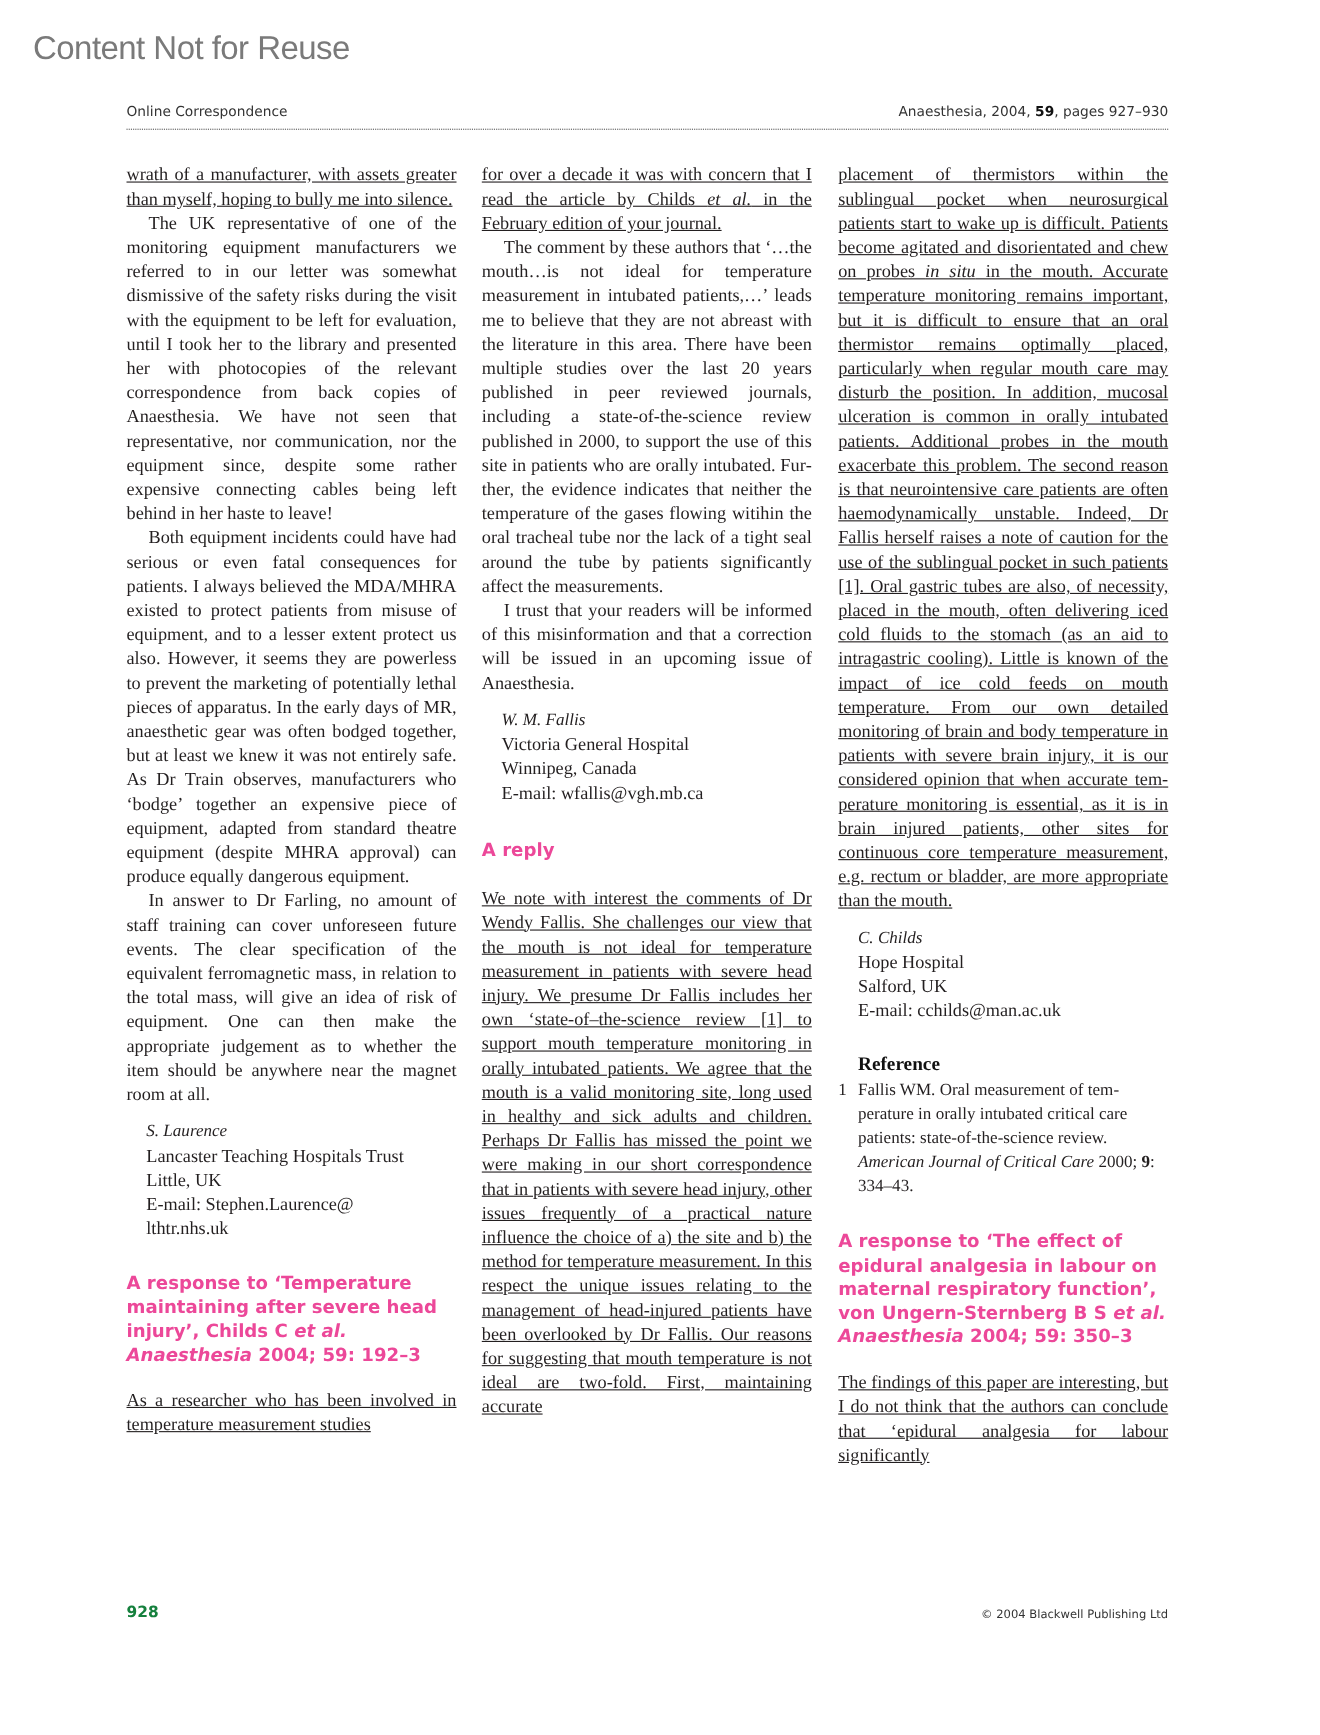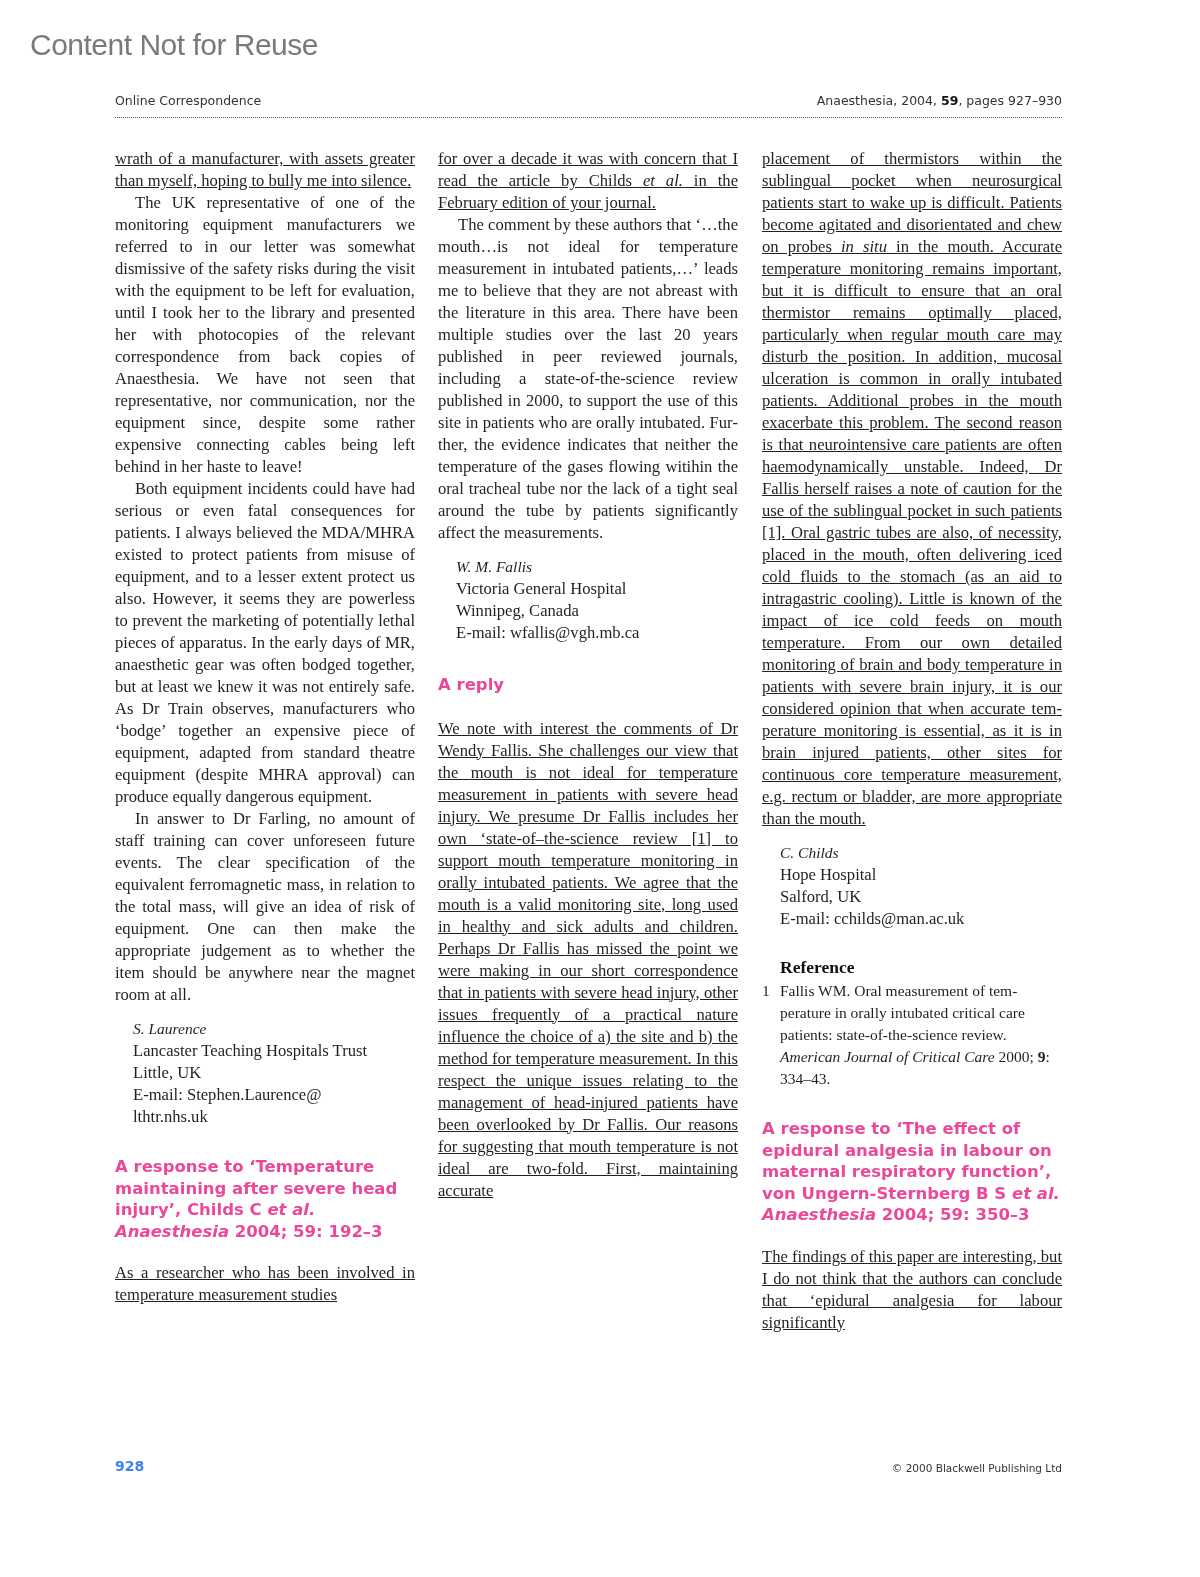--- a/index.html
+++ b/index.html
@@ -16,21 +16,21 @@
     .col p.noindent { text-indent: 0; text-decoration: underline; }
     .sig { margin: 12px 0 0 18px; line-height: 22px; }
     .sig .name { font-style: italic; font-size: 15.5px; }
     .sig div { white-space: nowrap; }
     .heading { font-family: "DejaVu Sans", sans-serif; font-weight: bold; font-size: 16.5px; line-height: 21.5px; color: #ec4899; margin: 28px 0 20px 0; }
     .heading i { font-style: italic; }
     .ref-title { font-family: "Liberation Serif", serif; font-weight: bold; font-size: 17.5px; margin: 26px 0 2px 18px; color: #111; }
     .ref-item { display: flex; font-size: 15.5px; line-height: 22px; }
     .ref-num { width: 18px; flex: none; }
     .ref-body { flex: 1; }
-    .page-num { position: absolute; left: 115px; top: 1458px; font-family: "DejaVu Sans", sans-serif; font-weight: bold; font-size: 14px; color: #3b82f6; }
+    .page-num { position: absolute; left: 115px; top: 1458px; font-family: "DejaVu Sans", sans-serif; font-weight: bold; font-size: 14px; color: #15803d; }
     .copyright { position: absolute; right: 138px; top: 1462px; font-family: "DejaVu Sans", sans-serif; font-size: 10.5px; color: #333; }
   </style>
 </head>
 <body>
 
 <div class="watermark">Content Not for Reuse</div>
 
 <div class="running-head">
   <span>Online Correspondence</span>
   <span><span>Anaesthesia, 2004, </span><b>59</b><span>, pages 927–930</span></span>
@@ -49,20 +49,21 @@
     <div>E-mail: Stephen.Laurence@</div>
     <div>lthtr.nhs.uk</div>
   </div>
   <div class="heading"><span>A response to ‘Temperature maintaining after severe head injury’, Childs C </span><i>et al.</i><br><i>Anaesthesia</i><span> 2004; 59: 192–3</span></div>
   <p class="noindent">As a researcher who has been involved in temperature measurement studies</p>
 </div>
 
 <div class="col col2">
   <p class="noindent"><span>for over a decade it was with concern that I read the article by Childs </span><i>et al.</i><span> in the February edition of your journal.</span></p>
   <p>The comment by these authors that ‘…the mouth…is not ideal for tem­perature measurement in intubated patients,…’ leads me to believe that they are not abreast with the literature in this area. There have been multiple studies over the last 20 years published in peer reviewed journals, including a state-of-the-science review published in 2000, to support the use of this site in patients who are orally intubated. Fur­ther, the evidence indicates that neither the temperature of the gases flowing witihin the oral tracheal tube nor the lack of a tight seal around the tube by patients significantly affect the measure­ments.</p>
+  <p>I trust that your readers will be informed of this misinformation and that a correction will be issued in an upcoming issue of Anaesthesia.</p>
   <div class="sig">
     <div class="name">W. M. Fallis</div>
     <div>Victoria General Hospital</div>
     <div>Winnipeg, Canada</div>
     <div>E-mail: wfallis@vgh.mb.ca</div>
   </div>
   <div class="heading" style="margin-top:30px;margin-bottom:22px;">A reply</div>
   <p class="noindent">We note with interest the comments of Dr Wendy Fallis. She challenges our view that the mouth is not ideal for temperature measurement in patients with severe head injury. We presume Dr Fallis includes her own ‘state-of–the-science review [1] to support mouth temperature monitor­ing in orally intubated patients. We agree that the mouth is a valid monitoring site, long used in healthy and sick adults and children. Perhaps Dr Fallis has missed the point we were making in our short correspondence that in patients with severe head injury, other issues frequently of a practical nature influence the choice of a) the site and b) the method for temperature measurement. In this respect the unique issues relating to the management of head-injured patients have been overlooked by Dr Fallis. Our reasons for suggesting that mouth temperature is not ideal are two-fold. First, maintaining accurate</p>
 </div>
 
@@ -77,13 +78,13 @@
   <div class="ref-title">Reference</div>
   <div class="ref-item">
     <span class="ref-num">1</span>
     <span class="ref-body"><span>Fallis WM. Oral measurement of tem­perature in orally intubated critical care patients: state-of-the-science review. </span><i>American Journal of Critical Care</i><span> 2000; </span><b>9</b><span>: 334–43.</span></span>
   </div>
   <div class="heading"><span>A response to ‘The effect of epidural analgesia in labour on maternal respiratory function’, von Ungern-Sternberg B S </span><i>et al.</i><br><i>Anaesthesia</i><span> 2004; 59: 350–3</span></div>
   <p class="noindent">The findings of this paper are inter­esting, but I do not think that the authors can conclude that ‘epidural analgesia for labour significantly</p>
 </div>
 
 <div class="page-num">928</div>
-<div class="copyright">© 2000 Blackwell Publishing Ltd</div>
+<div class="copyright">© 2004 Blackwell Publishing Ltd</div>
 
 </body></html>

